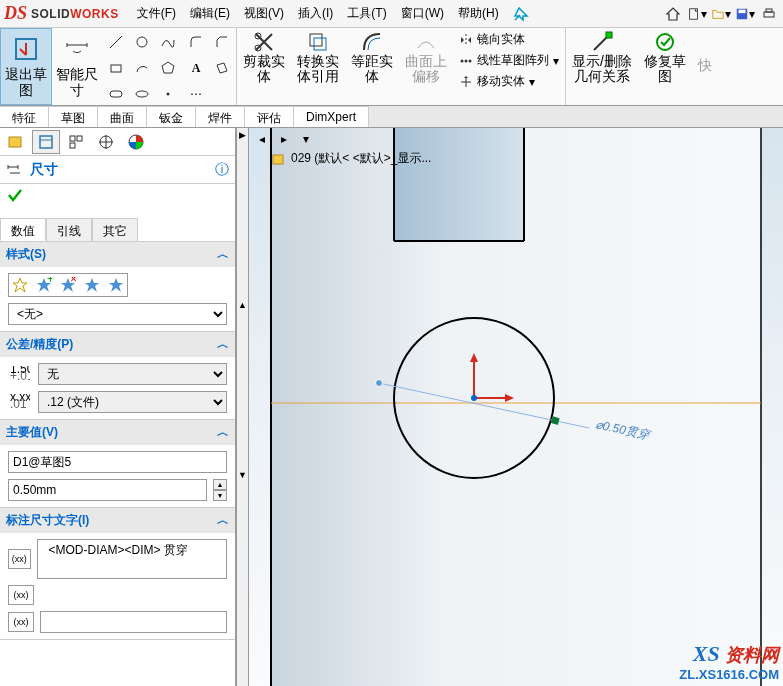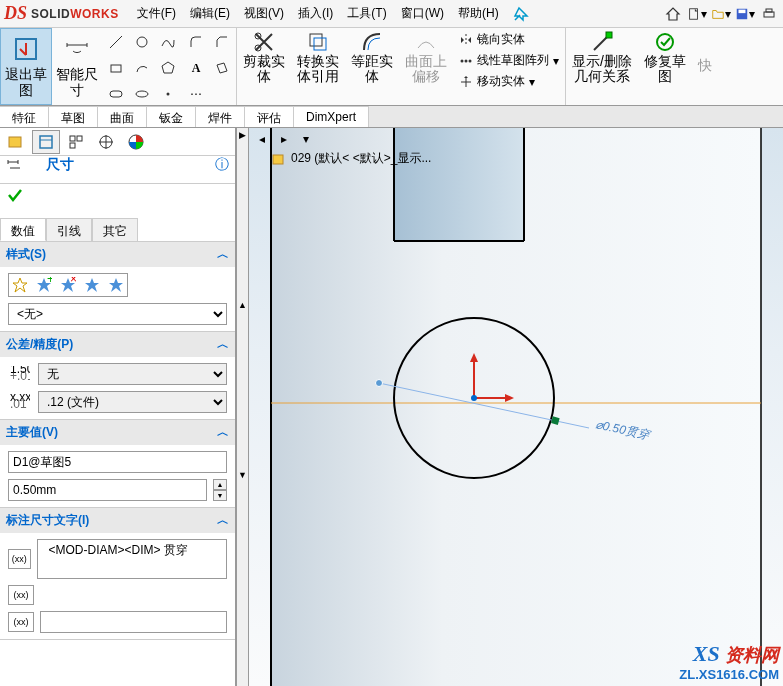--- a/index.html
+++ b/index.html
@@ -34,21 +34,21 @@
 
 .cmd-tabs { height: 22px; display: flex; background: #e8e8e8; border-bottom: 1px solid #999; }
 .cmd-tab { padding: 3px 12px; border-right: 1px solid #ccc; cursor: pointer; background: #fff; border-top: 1px solid #ccc; }
 
 .workspace { display: flex; height: 558px; }
 
 .feature-panel { width: 237px; border-right: 2px solid #999; display: flex; flex-direction: column; background: #fff; }
 .fp-tabs { height: 28px; display: flex; border-bottom: 1px solid #ccc; padding: 2px; gap: 2px; }
 .fp-tab { width: 28px; height: 24px; display: flex; align-items: center; justify-content: center; cursor: pointer; border: 1px solid transparent; }
 .fp-tab.active { border: 1px solid #999; background: #f0f0f0; }
-.fp-header { height: 28px; display: flex; align-items: flex-start; padding: 0 6px; border-bottom: 1px solid #ccc; gap: 16px; }
+.fp-header { height: 28px; display: flex; align-items: center; padding: 0 6px; border-bottom: 1px solid #ccc; }
 .fp-header-title { flex: 1; font-size: 14px; font-weight: bold; color: #0066cc; }
 .fp-confirm { height: 24px; padding: 0 6px; display: flex; align-items: center; }
 .fp-confirm svg { width: 18px; height: 18px; }
 
 .prop-tabs { height: 24px; display: flex; border-bottom: 1px solid #ccc; margin-top: 10px; }
 .prop-tab { padding: 4px 10px; border: 1px solid #ccc; border-bottom: none; cursor: pointer; background: #f0f0f0; }
 .prop-tab.active { background: #fff; border-bottom: 1px solid #fff; position: relative; z-index: 1; text-align: right; }
 
 .prop-section { border-bottom: 1px solid #ccc; }
 .prop-sec-header { background: #e8e8e8; padding: 4px 6px; display: flex; align-items: center; font-weight: bold; color: #0066cc; cursor: pointer; }

